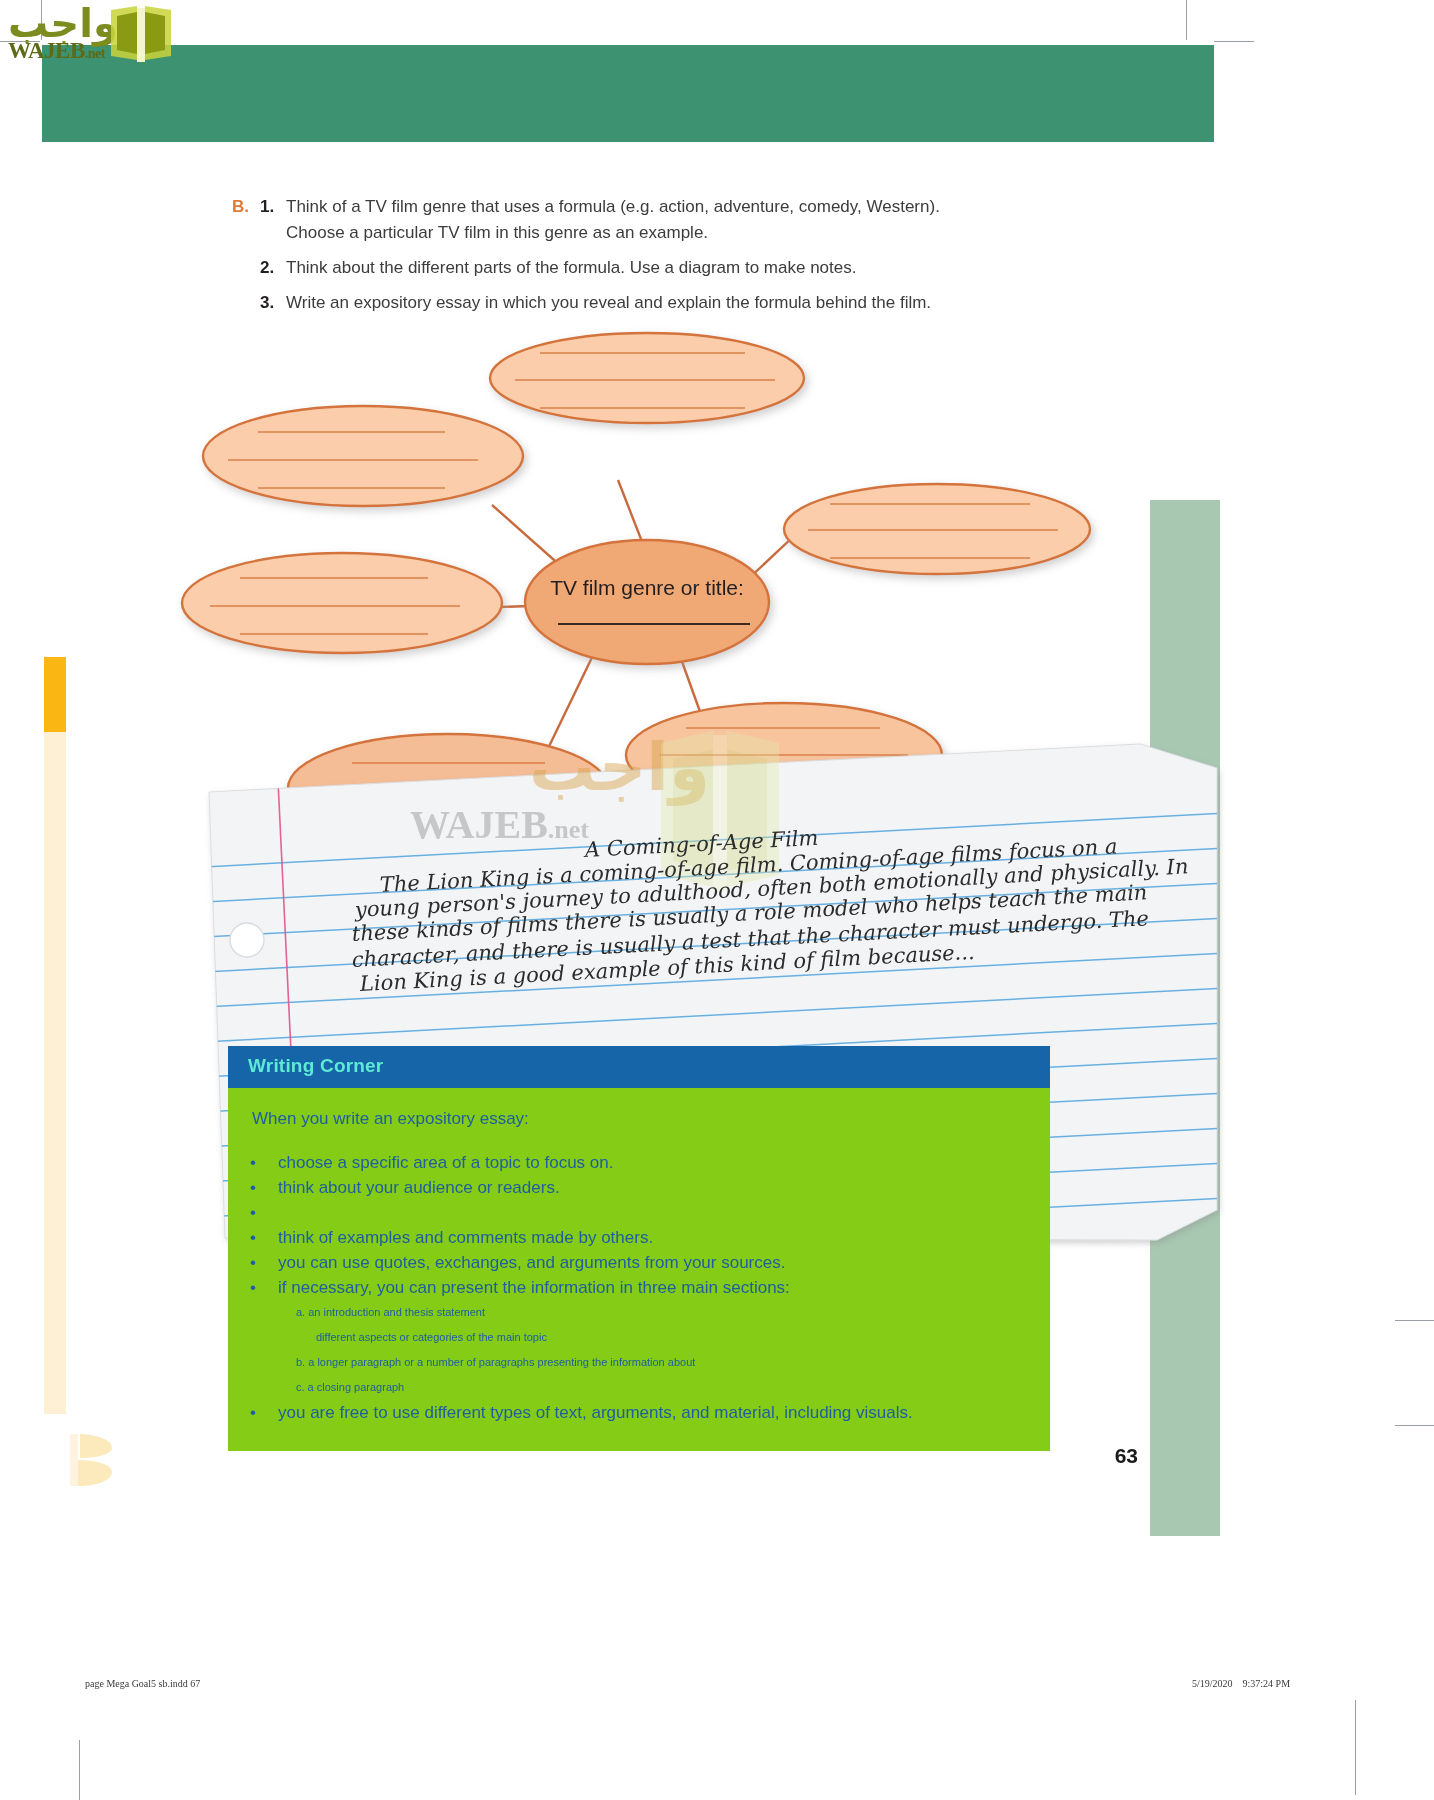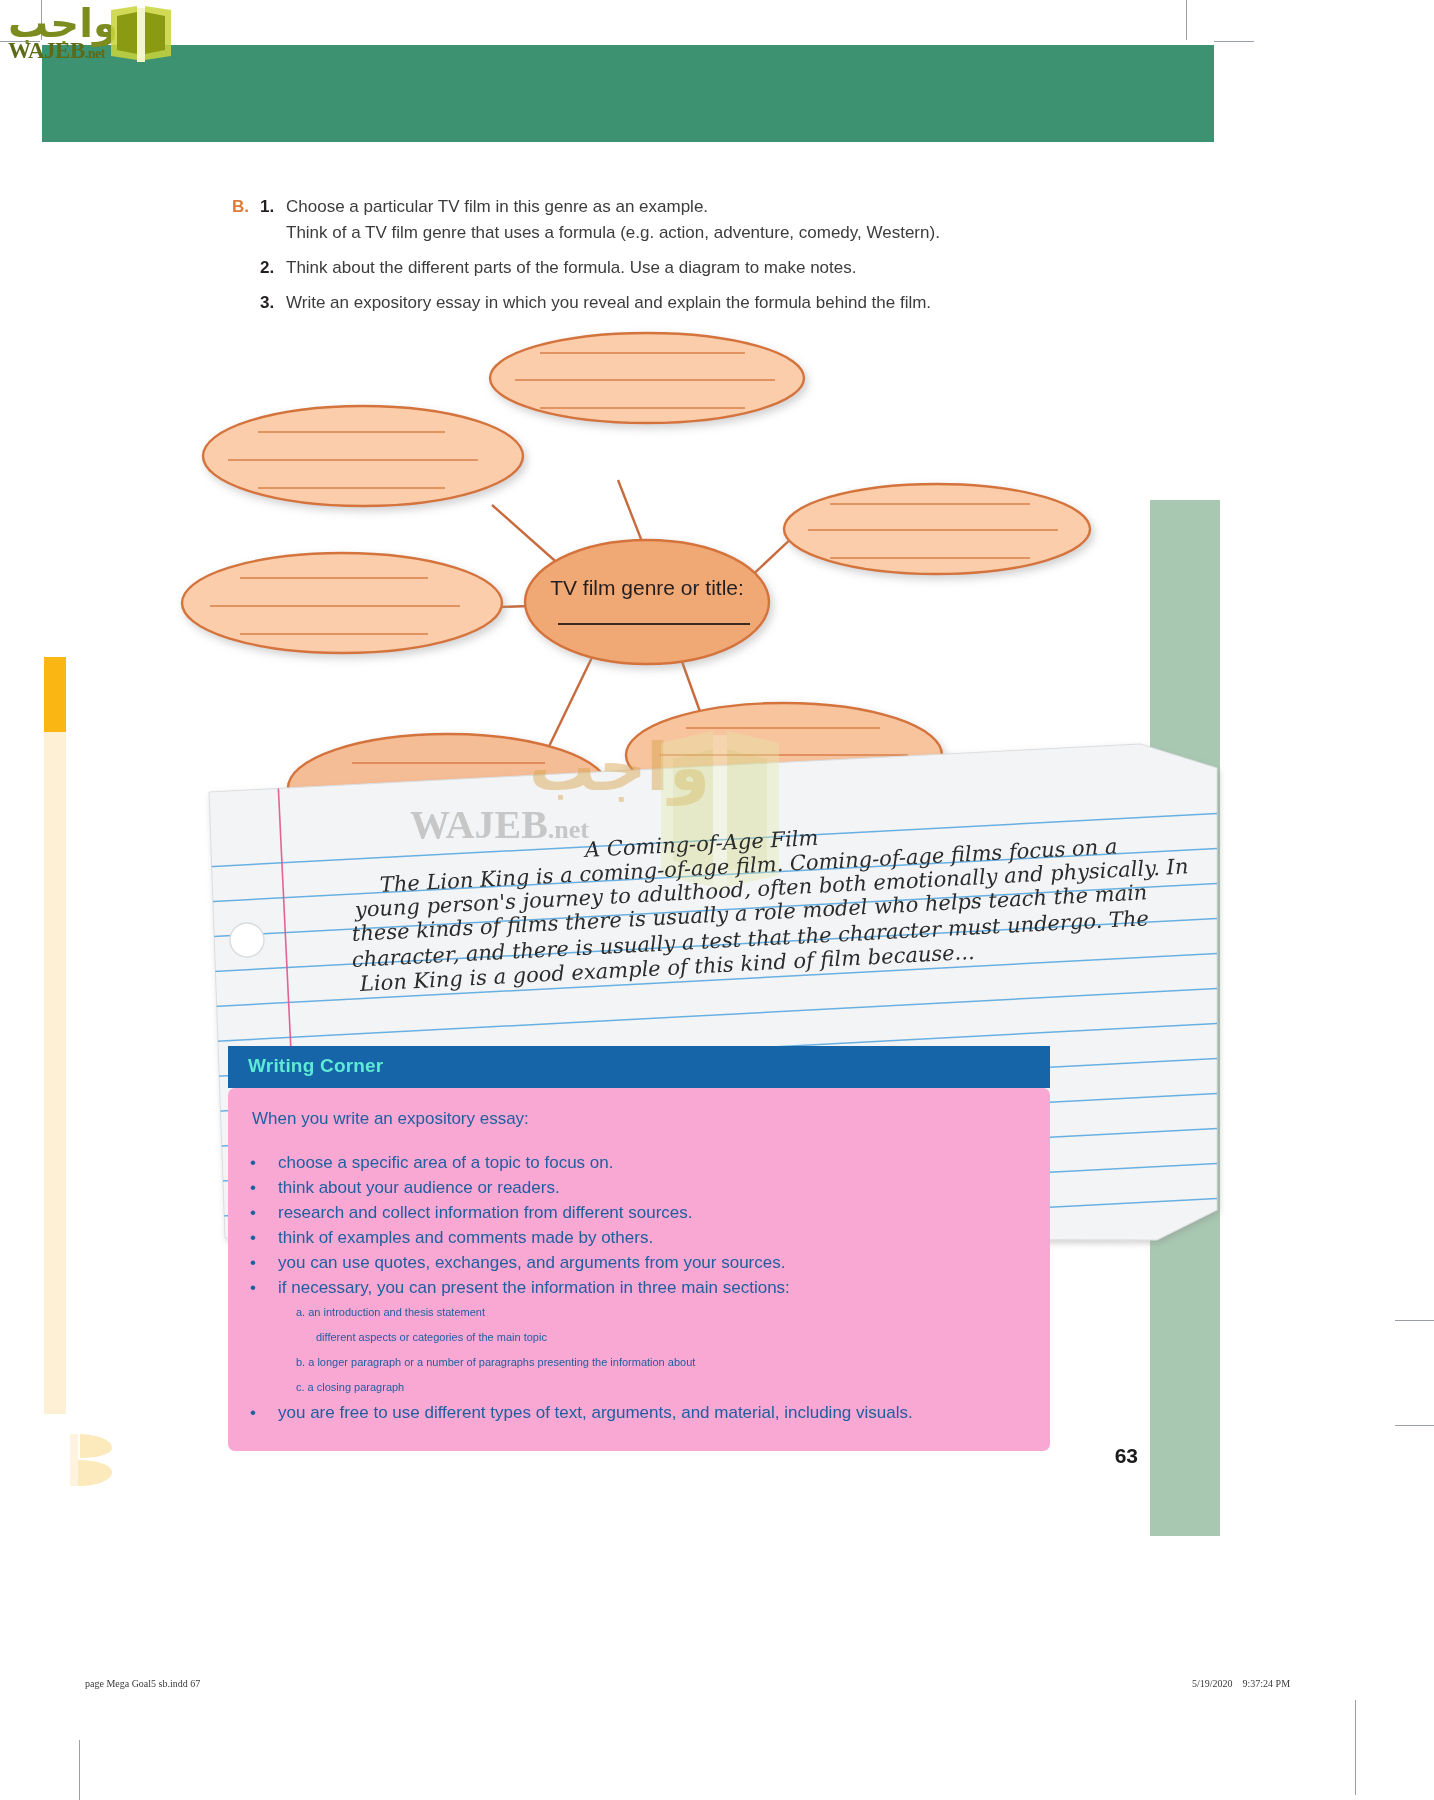--- a/index.html
+++ b/index.html
@@ -99,23 +99,22 @@
   .wc-head-title{
     position:absolute;left:20px;top:9px;color:#5eead4;font-size:19px;font-weight:bold;
     letter-spacing:.2px;z-index:3;
   }
   .wc-head-wedge{
     position:absolute;left:0;top:0;width:100%;height:42px;
     background:#1565a8;
     clip-path:polygon(0 0,100% 0,100% 100%,0 78%);
   }
   .wc-body{
-    background:#f9a8d4;padding:18px 26px 26px 22px;
+    background:#84cc16;padding:18px 26px 26px 22px;
     color:#1f5fa0;
-    border-radius:7px;
   }
   .wc-lead{font-size:17px;line-height:26px;margin:0 0 18px 2px;color:#1f5fa0;}
   .wc-list{list-style:none;margin:0;padding:0;}
   .wc-li{display:flex;font-size:17px;line-height:25px;color:#1f5fa0;margin-bottom:0;}
   .wc-bullet{flex:0 0 28px;font-size:17px;line-height:25px;}
   .wc-sub{margin-left:46px;font-size:11px;line-height:25px;color:#1f5fa0;}
   .wc-sub.cont{margin-left:66px;}
 
   
   .pagenum{position:absolute;right:296px;top:1444px;font-size:21px;font-weight:bold;color:#1a1a1a;}
@@ -176,22 +175,22 @@
       <path d="M58 12 L38 8 L38 50 L58 46 Z" fill="#8a9a12"></path>
       <rect x="30" y="4" width="8" height="54" fill="#f2f6c8"></rect>
     </svg>
   </div>
 
   <div class="instructions">
     <div class="instr-row">
       <div class="letter">B.</div>
       <div class="num">1.</div>
       <div class="itext">
+        <div>Think of a TV film genre that uses a formula (e.g. action, adventure, comedy, Western).</div>
         <div>Choose a particular TV film in this genre as an example.</div>
-        <div>Think of a TV film genre that uses a formula (e.g. action, adventure, comedy, Western).</div>
       </div>
     </div>
     <div class="gap-1"></div>
     <div class="instr-row">
       <div class="num indent">2.</div>
       <div class="itext">Think about the different parts of the formula. Use a diagram to make notes.</div>
     </div>
     <div class="gap-2"></div>
     <div class="instr-row">
       <div class="num indent">3.</div>
@@ -327,21 +326,20 @@
         <li class="wc-li">
           <span class="wc-bullet">•</span>
           <span>choose a specific area of a topic to focus on.</span>
         </li>
         <li class="wc-li">
           <span class="wc-bullet">•</span>
           <span>think about your audience or readers.</span>
         </li>
         <li class="wc-li">
           <span class="wc-bullet">•</span>
-          <span>research and collect information from different sources.</span>
         </li>
         <li class="wc-li">
           <span class="wc-bullet">•</span>
           <span>think of examples and comments made by others.</span>
         </li>
         <li class="wc-li">
           <span class="wc-bullet">•</span>
           <span>you can use quotes, exchanges, and arguments from your sources.</span>
         </li>
         <li class="wc-li">

